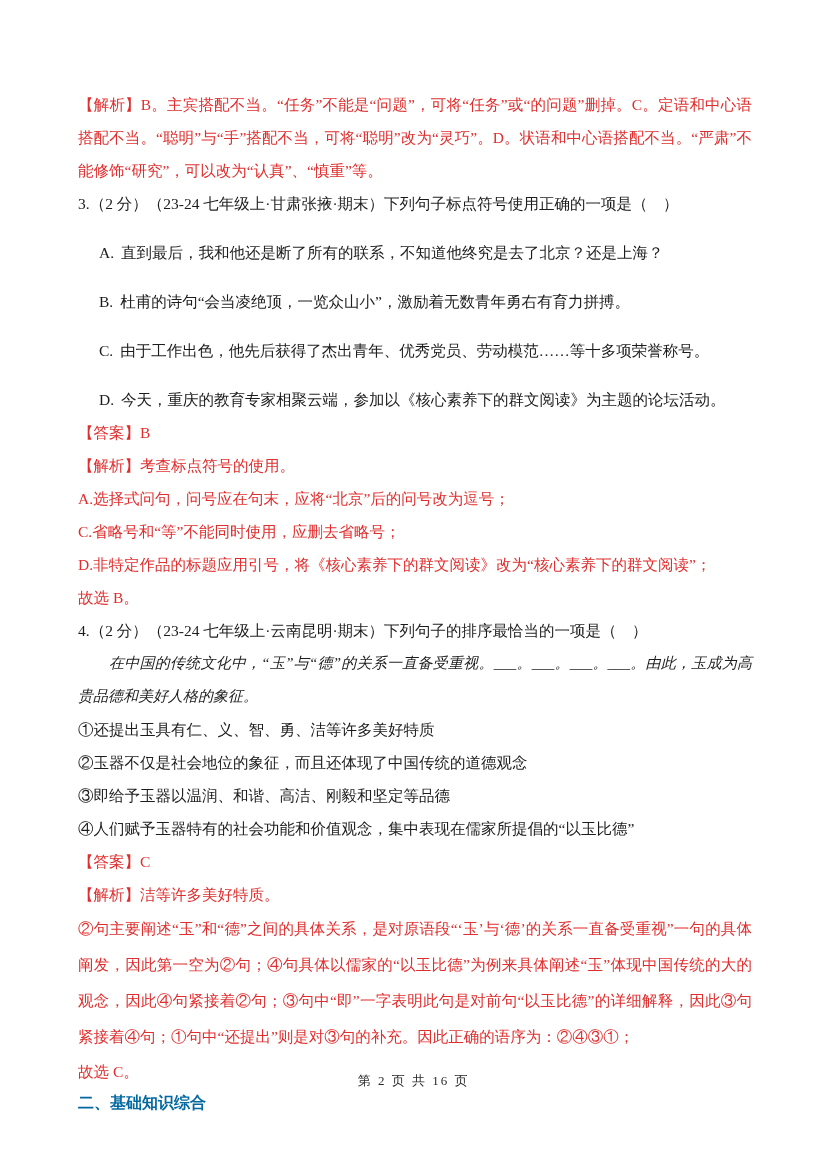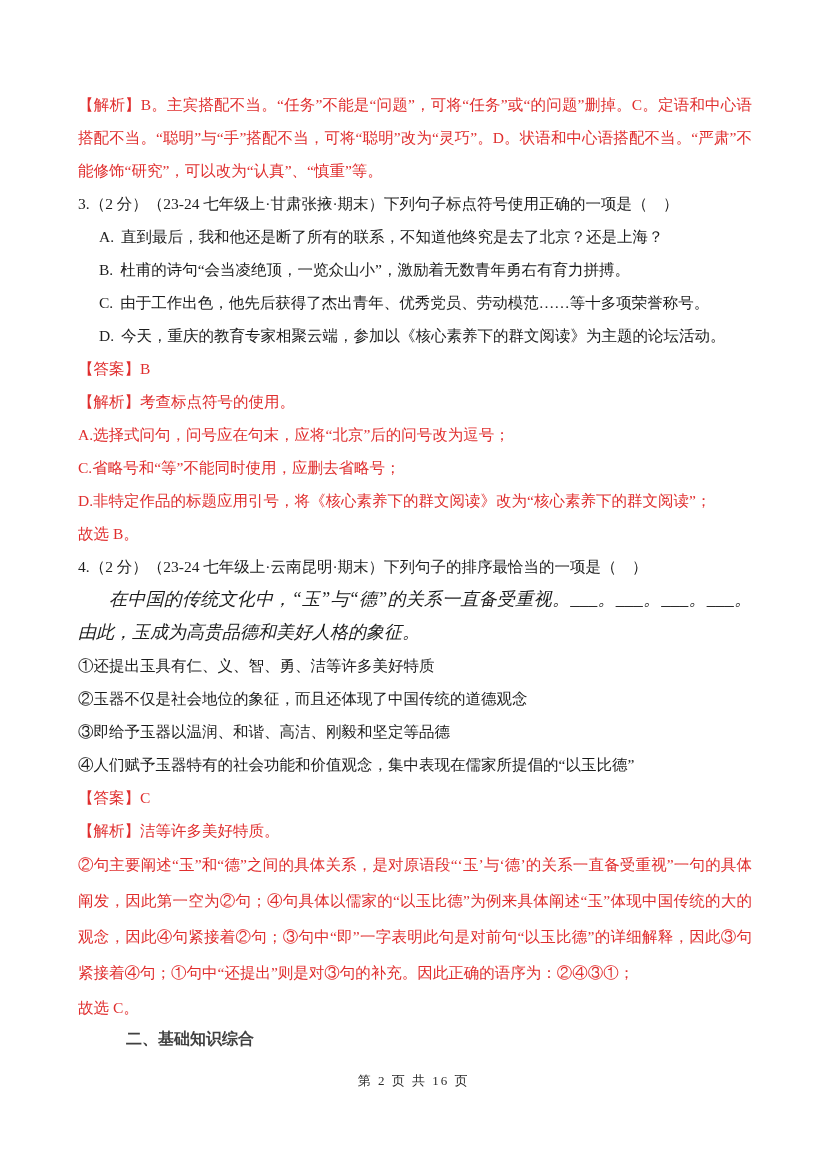--- a/index.html
+++ b/index.html
@@ -4,28 +4,28 @@
 <style>
   html,body{margin:0;padding:0;background:#ffffff;}
   body{width:827px;height:1169px;position:relative;overflow:hidden;
        font-family:"Liberation Serif","DejaVu Serif",serif;
        color:#1c1c1c;}
   .page{position:absolute;left:0;top:0;width:827px;height:1169px;background:#ffffff;}
   .content{position:absolute;left:78px;top:88px;width:674px;}
   p{margin:0;font-size:15.5px;line-height:33px;}
   .just{text-align:justify;}
   .red{color:#e02e2e;}
-  .opt{padding-left:21px;}
+  .opt{padding-left:21px;margin-top:16px;}
   .opt .lbl{margin-right:7px;}
-  .kai{font-style:italic;text-indent:31px;font-size:18px;}
+  .kai{font-style:italic;text-indent:31px;font-size:15px;}
   .choices{padding-left:16px;display:flex;}
   .choices .choice{margin-right:33px;white-space:nowrap;}
   .choices .lbl{margin-right:6px;}
   .sec-head{font-family:"Liberation Sans","DejaVu Sans",sans-serif;
-            font-weight:bold;font-size:16px;line-height:30px;color:#404040;margin-left:48px;}
+            font-weight:bold;font-size:16px;line-height:30px;color:#0369a1;}
   .footer{position:absolute;left:0;top:1072px;width:827px;text-align:center;
           font-size:13px;color:#2b2b2b;letter-spacing:2px;line-height:18px;}
 </style>
 </head>
 <body>
 
 <div class="page">
   <div class="content">
 
     <p class="red just">【解析】B。主宾搭配不当。“任务”不能是“问题”，可将“任务”或“的问题”删掉。C。定语和中心语搭配不当。“聪明”与“手”搭配不当，可将“聪明”改为“灵巧”。D。状语和中心语搭配不当。“严肃”不能修饰“研究”，可以改为“认真”、“慎重”等。</p>

